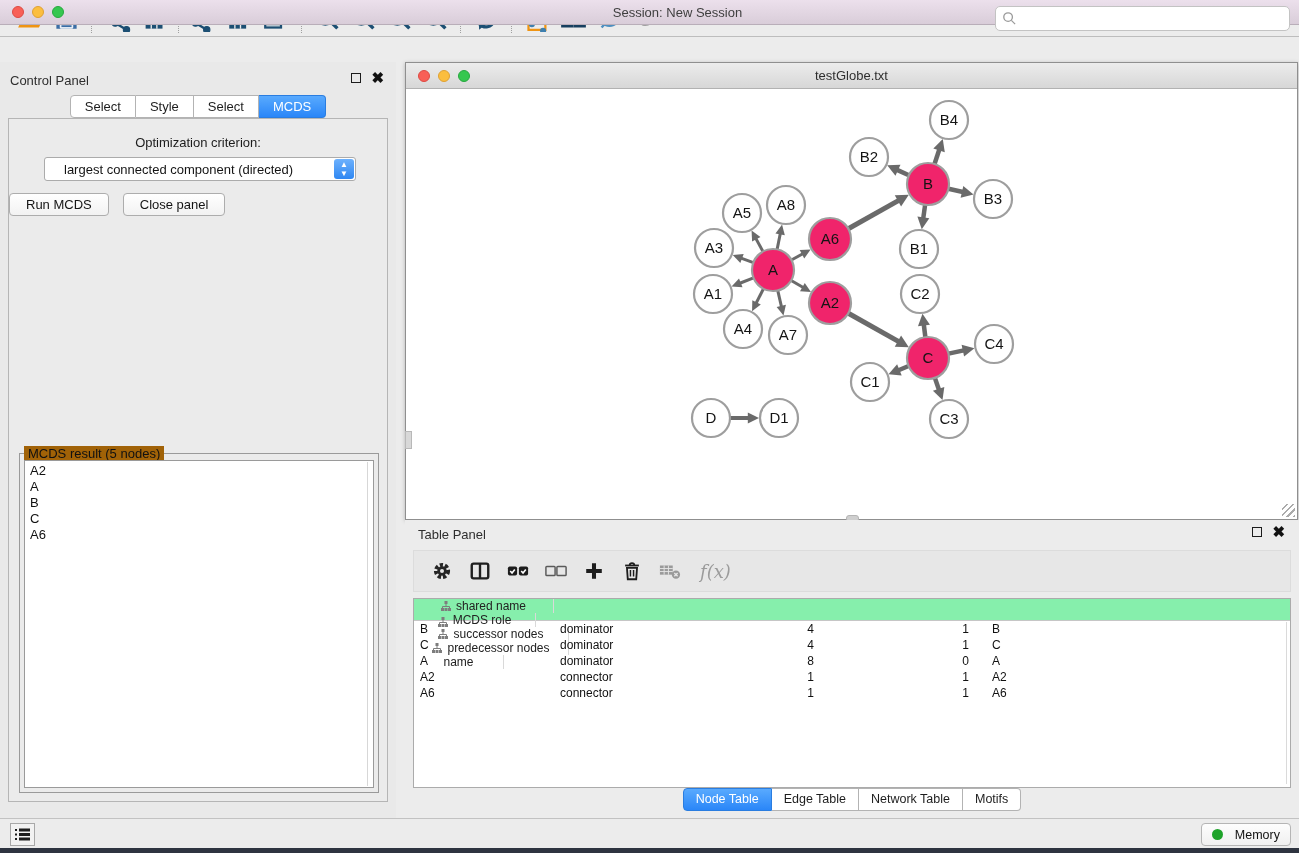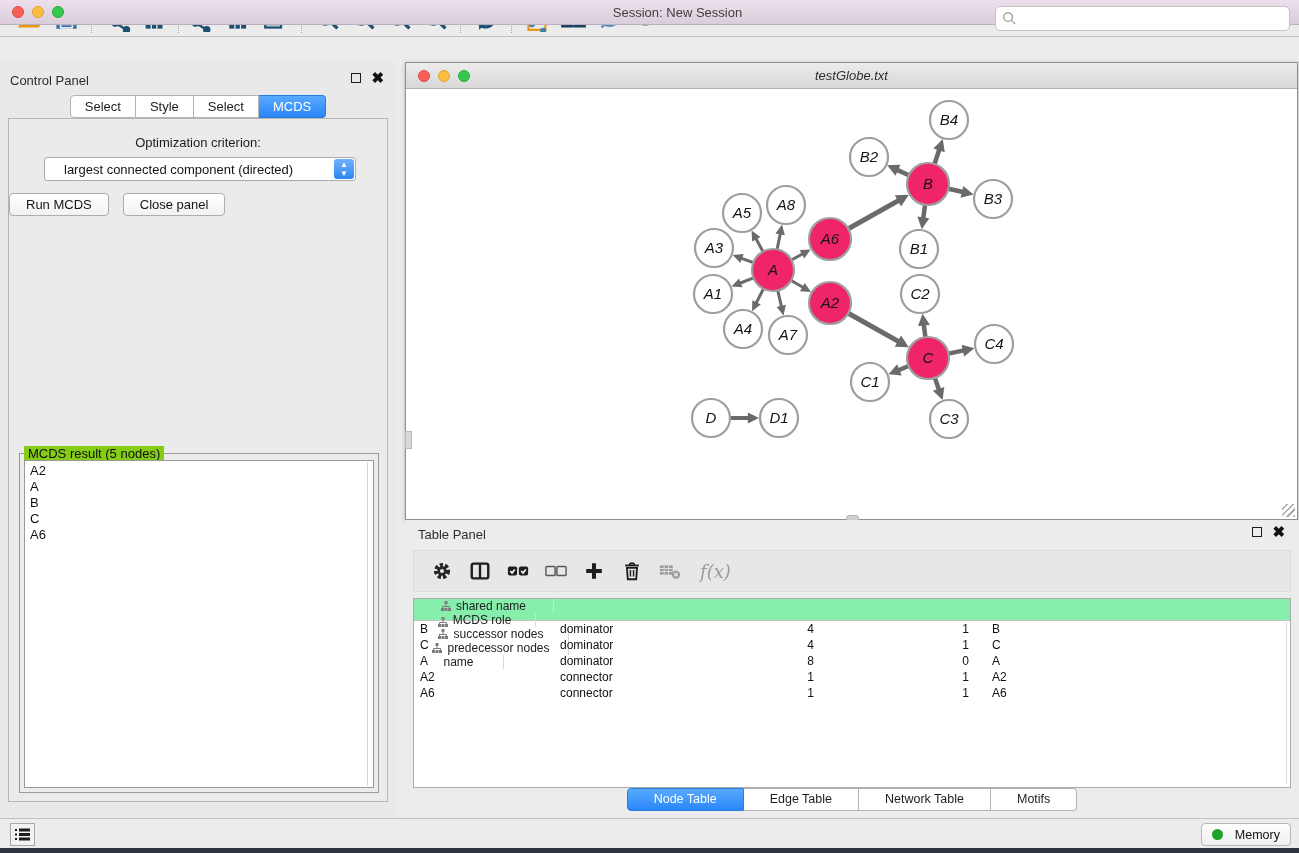--- a/index.html
+++ b/index.html
@@ -48,29 +48,29 @@
     border-radius:3px; display:flex; align-items:center; font-size:13px; color:#141414; }
   #criterion .val { flex:1; padding-left:6px; white-space:nowrap; overflow:hidden;margin-left:13px; }
   #criterion .stepper { width:20px; height:20px; margin-right:1px; border-radius:3px;
     background:linear-gradient(#6db1fd,#2f87f2); color:#fff; font-size:8px; line-height:9px;
     display:flex; flex-direction:column; align-items:center; justify-content:center; }
   .btn-row { left:0; top:74px; width:100%; display:flex; justify-content:flex-start; gap:14px; }
   .push-btn { background:linear-gradient(#ffffff,#f2f2f2); border:1px solid #adadad; border-radius:4px;
     font-size:13px; color:#141414; padding:3px 16px; line-height:15px; }
 
   #result-box { left:10px; top:334px; width:360px; height:340px; border:1px solid #9a9a9a; position:absolute; }
-  #result-legend { position:absolute; top:-8px; left:4px; background:#84cc16; padding:0 4px; font-size:13px; color:#111; }
+  #result-legend { position:absolute; top:-8px; left:4px; background:#a16207; padding:0 4px; font-size:13px; color:#111; }
   #result-list { position:absolute; left:4px; top:6px; right:4px; bottom:4px; background:#fff;
     border:1px solid #9a9a9a; padding:2px 5px; font-size:13px; color:#111; overflow:hidden; }
   #result-list .li { line-height:16px; }
   #result-scroll { position:absolute; right:10px; top:8px; bottom:6px; width:1px; background:#d7d7d7; }
 
   
   #net-window { left:405px; top:62px; width:893px; height:458px; background:#fff;
-    border:1px solid #8f8f8f; box-shadow:0 1px 4px rgba(0,0,0,.25);font-style:italic; }
+    border:1px solid #8f8f8f; box-shadow:0 1px 4px rgba(0,0,0,.25); }
   #net-titlebar { left:0; top:0; right:0; height:26px; background:linear-gradient(#ececec,#d7d7d7);
     border-bottom:1px solid #b2b2b2; }
   #net-titlebar .title { width:100%; text-align:center; line-height:26px; font-size:13px; color:#2e2e2e; }
   #net-canvas { left:0; top:26px; width:891px; height:425px; background:#fff; }
   .grip { right:2px; bottom:2px; width:13px; height:13px;
     background:repeating-linear-gradient(135deg, transparent 0 3px, #ababab 3px 4.5px); }
   .h-handle { left:440px; bottom:-3px; width:13px; height:7px; background:#cfcfcf; border:1px solid #b5b5b5; border-radius:3px; }
   .v-handle { left:-1px; top:368px; width:7px; height:18px; background:#d8d8d8; border:1px solid #b8b8b8; }
 
   
@@ -85,21 +85,21 @@
   #tbl-head { display:flex; background:#86efac; border-bottom:1px solid #c6c6c6; height:22px;flex-direction:column; }
   .th { display:flex; align-items:center; justify-content:center; gap:5px; font-size:12px; color:#222;
     border-right:1px solid #d9d9d9; height:100%; }
   .th svg { width:10px; height:10px; }
   .tr { display:flex; height:16px; }
   .td { font-size:12px; color:#111; padding:0 6px; line-height:16px; white-space:nowrap; }
   .td.num { text-align:right; padding-right:17px; }
   #tbl-scroll { position:absolute; right:3px; top:23px; bottom:3px; width:1px; background:#dadada; }
 
   #bottom-tabs { left:0; top:268px; width:100%; display:flex; justify-content:center; }
-  #bottom-tabs .seg-btn { font-size:12.5px; padding:3px 26px; }
+  #bottom-tabs .seg-btn { font-size:12.5px; padding:3px 12px; }
 
   
   #statusbar { left:0; top:818px; width:1299px; height:30px; background:#ececec; border-top:1px solid #c2c2c2; }
   #list-btn { left:10px; top:4px; width:25px; height:23px; background:#f2f2f2; border:1px solid #a8a8a8;
     display:flex; align-items:center; justify-content:center; }
   #memory-btn { right:8px; top:4px; height:23px; background:linear-gradient(#fdfdfd,#f0f0f0);
     border:1px solid #b5b5b5; border-radius:4px; display:flex; align-items:center; gap:12px; padding:0 10px; }
   #memory-btn .dot { width:11px; height:11px; border-radius:50%; background:#1ea32a; }
   #memory-btn .lbl { font-size:12.5px; color:#111; }
 </style>

